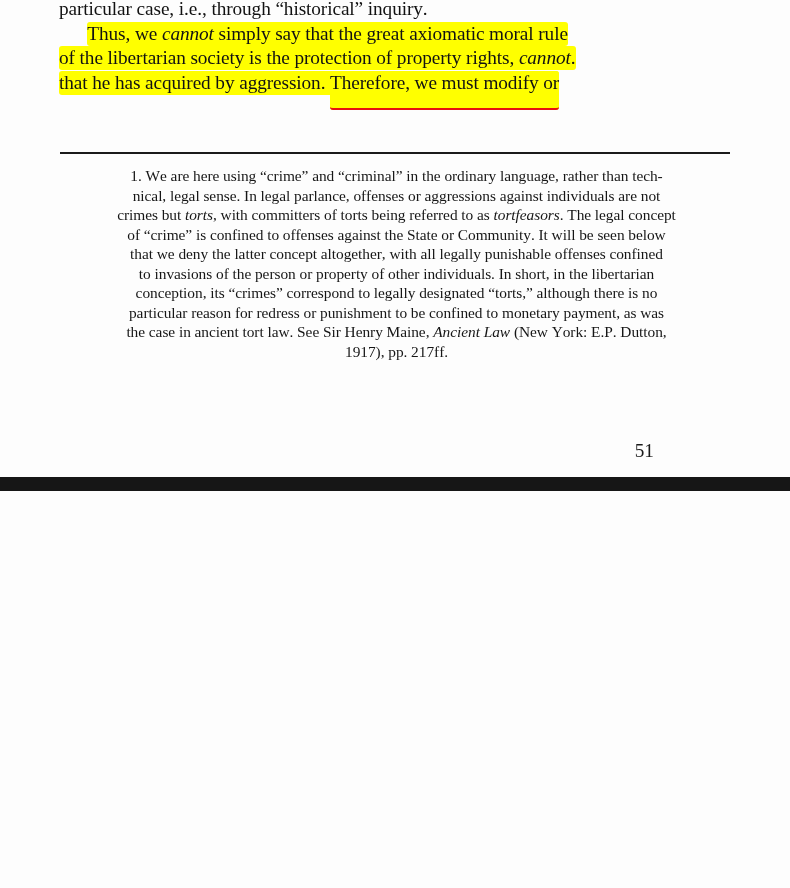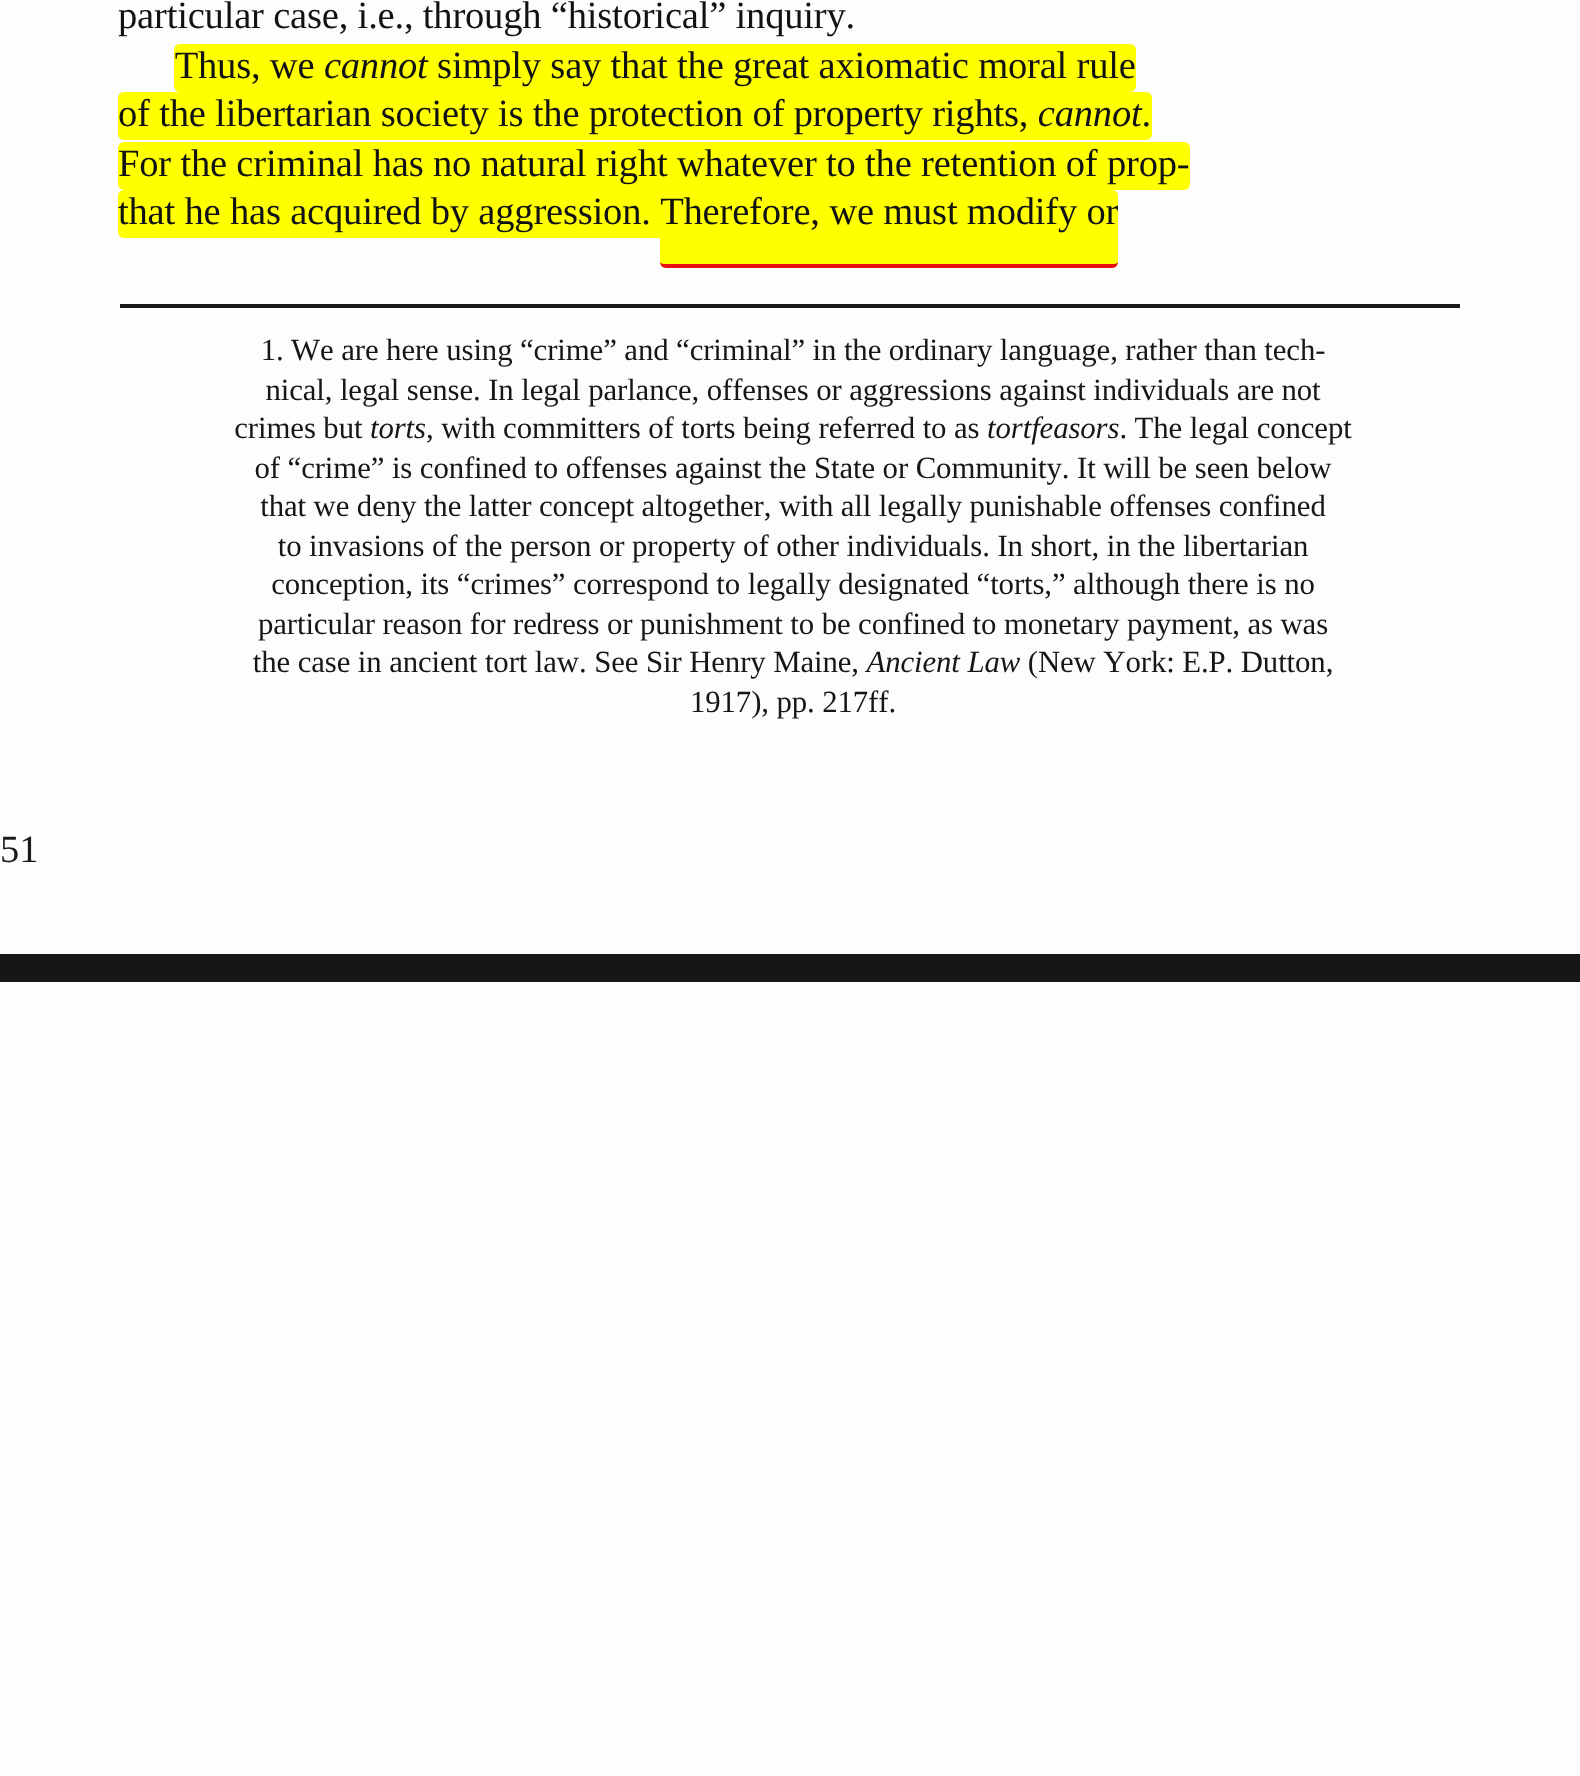--- a/index.html
+++ b/index.html
@@ -102,23 +102,23 @@
   }
 
   
   .folio {
     position: absolute;
     font-size: 19.3px;
     color: #1a1a1a;
   }
   #folio-51 {
     left: 0;
-    top: 415px;
+    top: 440px;
     width: 654px;
-    text-align: left;
+    text-align: right;
   }
 
   
   #top-body  { top: -3px; }
   #top-notes { top: 166px; }
 </style>
 </head>
 <body>
 
 <div class="scan">
@@ -126,21 +126,20 @@
   <div class="page" id="page-top">
 
     <div class="col" id="top-body">
 
       <div class="body-line"><span>particular case, i.e., through “historical” inquiry.</span></div>
 
       <div class="body-line">      <span class="hl hl-y"><span>Thus, we </span><span class="it">cannot</span><span> simply say that the great axiomatic moral rule</span></span></div>
 
       <div class="body-line"><span class="hl hl-y"><span>of the libertarian society is the protection of property rights, </span><span class="it">cannot</span><span>.</span></span></div>
 
-      <div class="body-line"><span class="hl hl-y"><span>For the criminal has no natural right whatever to the retention of prop-</span></span></div>
 
 
       <div class="body-line"><span class="hl hl-y"><span>that he has acquired by aggression. </span><span class="hl hl-y ul-red"><span>Therefore, we must modify or</span></span></span></div>
 
     </div>
 
     <div class="footnote-rule"></div>
 
     <div class="col" id="top-notes">
       <div class="note-line"><span>1. We are here using “crime” and “criminal” in the ordinary language, rather than tech-</span></div>

